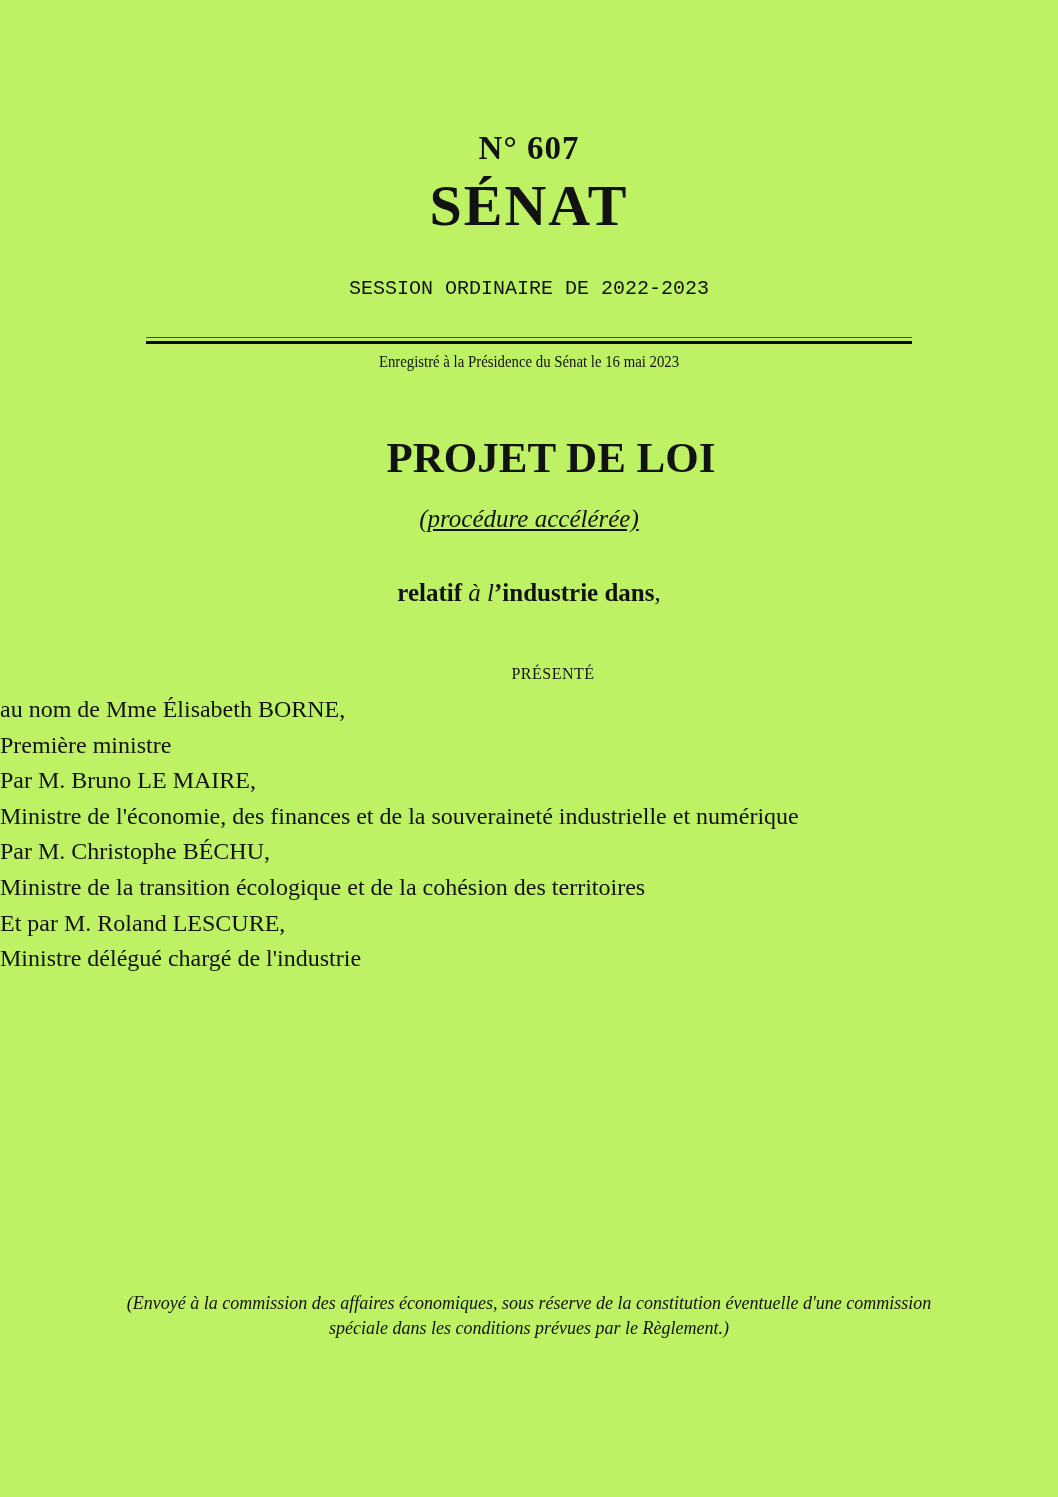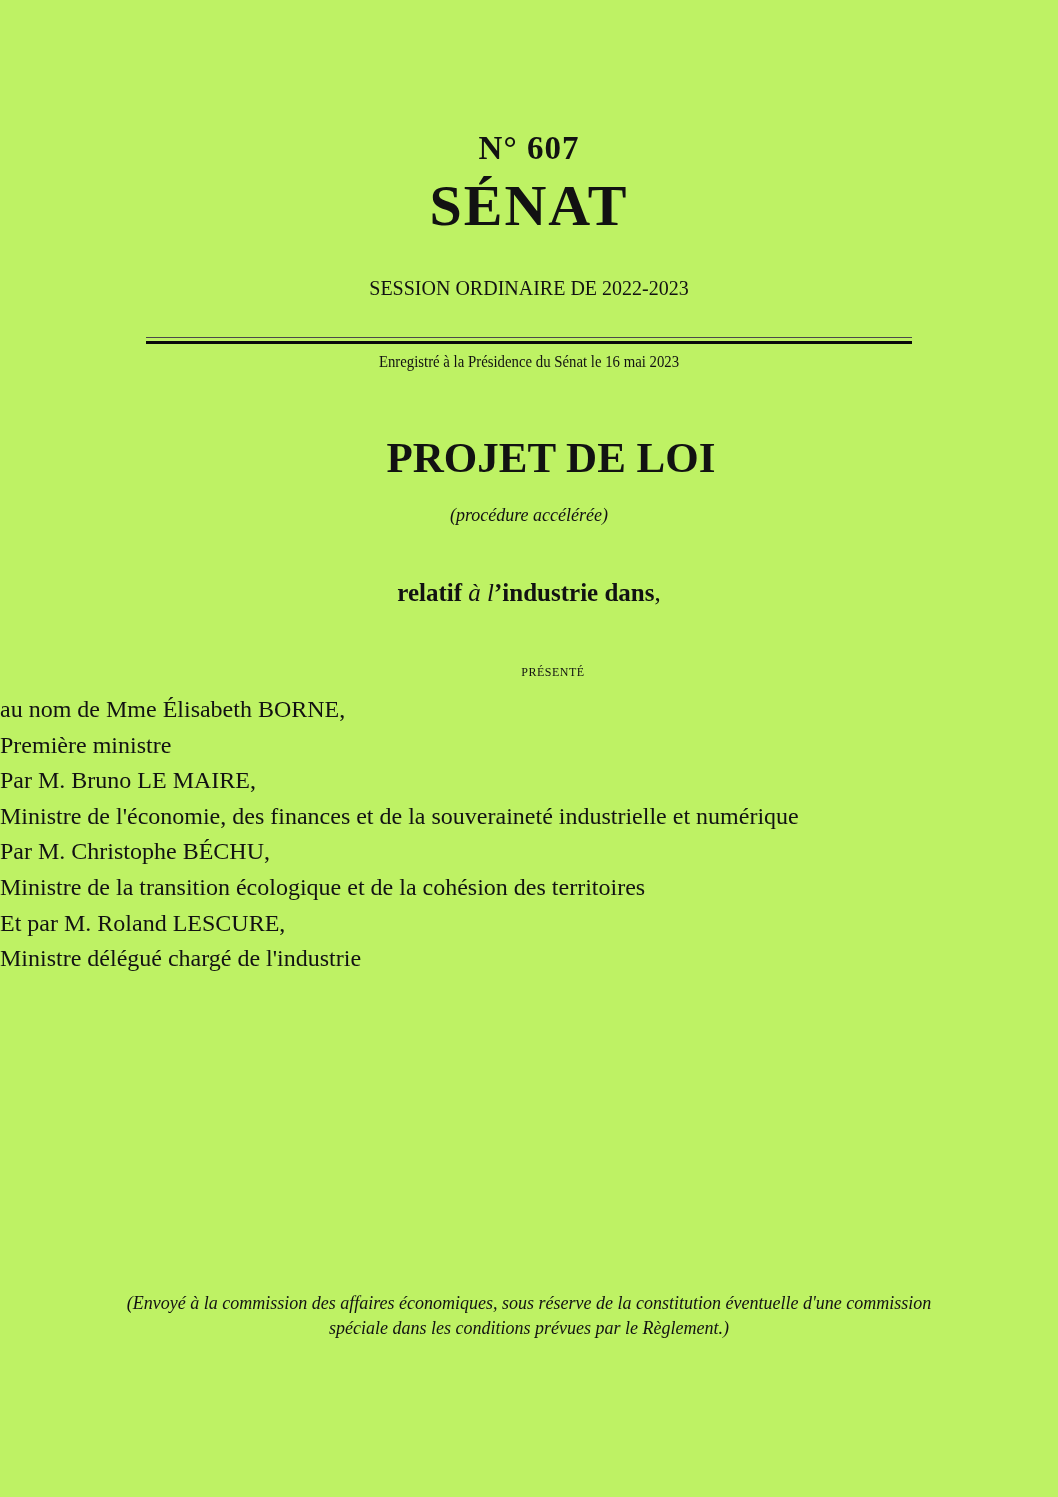--- a/index.html
+++ b/index.html
@@ -33,20 +33,21 @@
   }
   .institution {
     top: 172px;
     font-size: 58px;
     font-weight: bold;
     letter-spacing: 2px;
   }
   .session {
     top: 277px;
     font-size: 20px;
+    font-family: Liberation Mono, monospace;
   }
   .double-rule {
     position: absolute;
     top: 337px;
     left: 146px;
     width: 766px;
     height: 3px;
     border-top: 1px solid #4a4a4a;
     border-bottom: 3px solid #0a0a0a;
   }
@@ -57,32 +58,33 @@
     transform-origin: 50% 50%;
   }
   .title {
     top: 433px;
     font-size: 43px;
     font-weight: bold;
     padding-left: 44px;
   }
   .procedure {
     top: 505px;
-    font-size: 18px;
+    font-size: 25px;
     font-style: italic;
+    text-decoration: underline;
   }
   .subject {
     top: 579px;
     font-size: 25px;
   }
   .subject .b { font-weight: bold; }
   .subject .i { font-style: italic; }
   .presented {
     top: 665px;
-    font-size: 12px;
+    font-size: 16px;
     letter-spacing: 0.5px;
     padding-left: 48px;
   }
   .signatories {
     position: absolute;
     top: 692px;
     left: 0;
     right: 0;
     font-size: 24px;
   }

